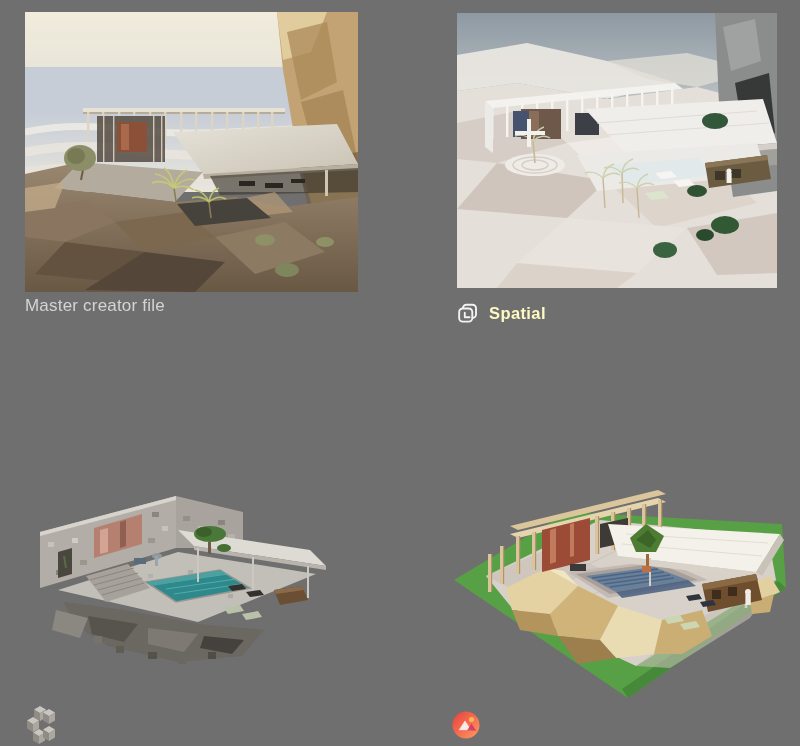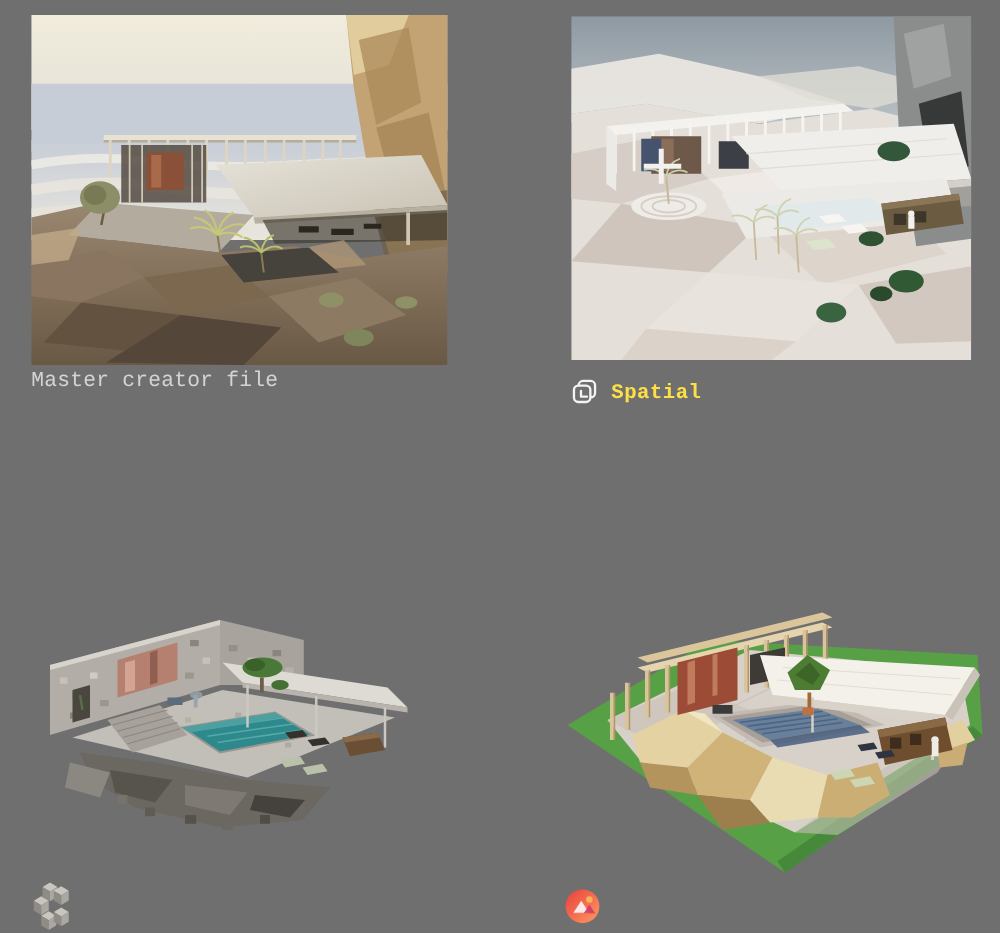--- a/index.html
+++ b/index.html
@@ -1,28 +1,28 @@
 <!DOCTYPE html>
 <html><head>
 <meta charset="utf-8">
 <style>
   html,body{margin:0;padding:0;background:#6f6f6f;}
   .stage{
     position:relative;width:800px;height:746px;background:#6f6f6f;
-    overflow:hidden;font-family:Liberation Mono, monospace;
+    overflow:hidden;font-family:Liberation Sans, sans-serif;
   }
   .fig{position:absolute;}
   .fig svg{display:block;}
   .caption{
     position:absolute;color:#d4d4d4;font-size:17px;font-weight:400;
     letter-spacing:.2px;white-space:nowrap;
   }
   .brand-row{
     position:absolute;display:flex;align-items:center;gap:9px;
-    color:#fde047;font-size:16.5px;font-weight:700;letter-spacing:.4px;
+    color:#fef9c3;font-size:16.5px;font-weight:700;letter-spacing:.4px;
   }
   .logo{position:absolute;}
 </style>
 </head>
 <body>
 
 <div class="stage">
 
   <div class="fig" style="left:25px;top:12px;">
     <svg width="333" height="280" viewBox="0 0 333 280">

